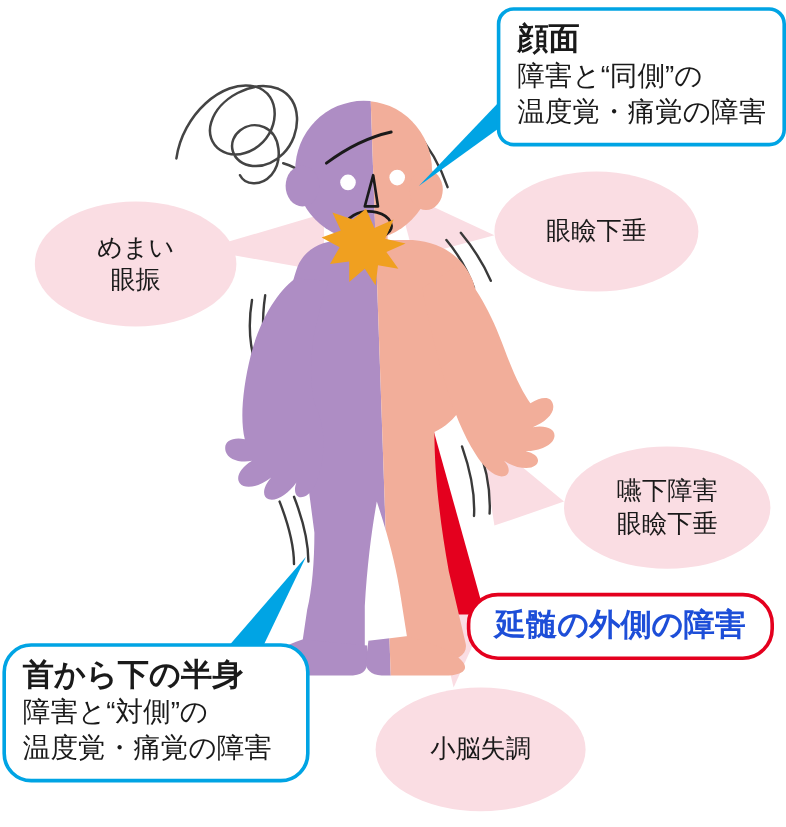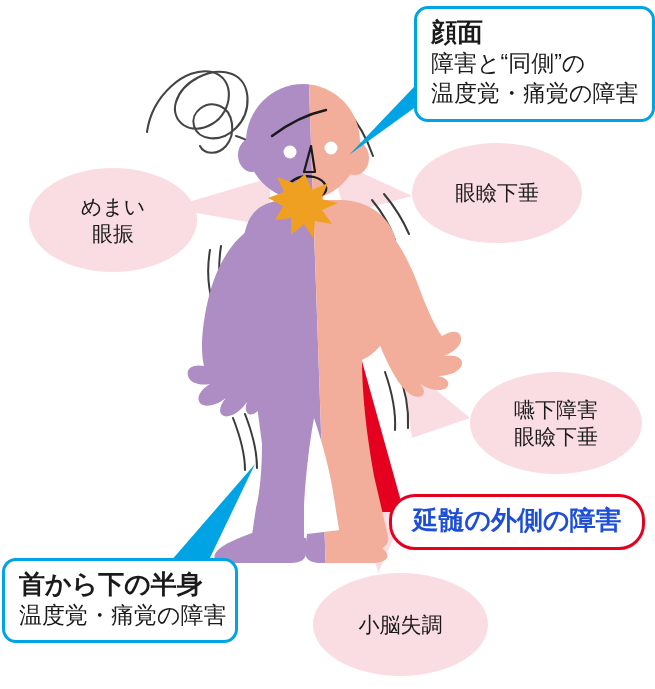--- a/index.html
+++ b/index.html
@@ -50,22 +50,23 @@
     white-space: nowrap;
   }
 
   #box-face {
     left: 414px;
     top: 6px;
     width: 241px;
   }
   #box-body {
     left: 2px;
-    top: 558px;
-    width: 236px;
+    top: 536px;
+    width: 256px;
+    border-radius: 24px;
   }
 
   
   #box-diagnosis {
     position: absolute;
     left: 389px;
     top: 494px;
     width: 256px;
     box-sizing: border-box;
     background: #ffffff;
@@ -281,20 +282,21 @@
   </div>
 
   <div class="callout-box" id="box-face">
     <div class="callout-title">顔面</div>
     <div class="callout-line">障害と“同側”の</div>
     <div class="callout-line">温度覚・痛覚の障害</div>
   </div>
 
   <div class="callout-box" id="box-body">
     <div class="callout-title">首から下の半身</div>
+    <div class="callout-line">障害と“対側”の</div>
     <div class="callout-line">温度覚・痛覚の障害</div>
   </div>
 
   <div id="box-diagnosis">
     <div class="diag-text">延髄の外側の障害</div>
   </div>
 
 </div>
 
 </body></html>

